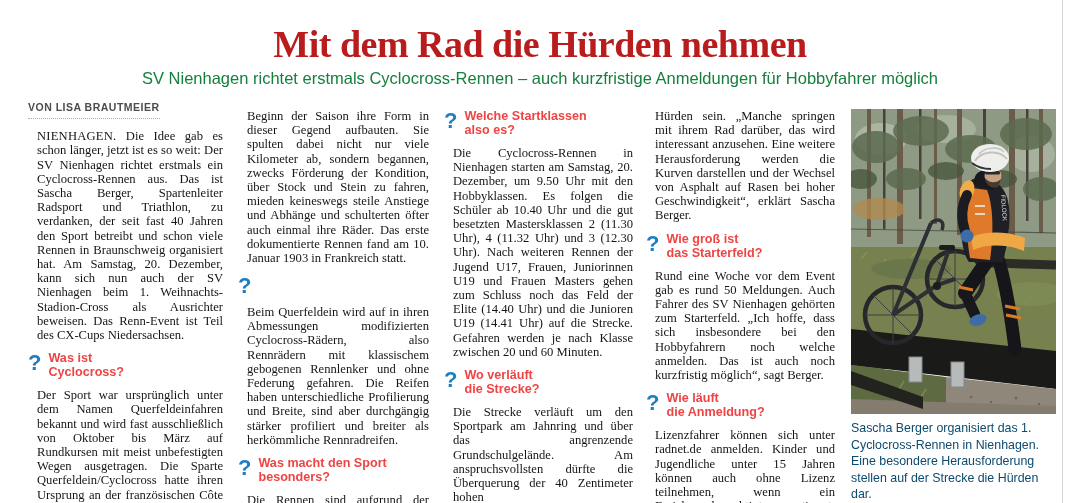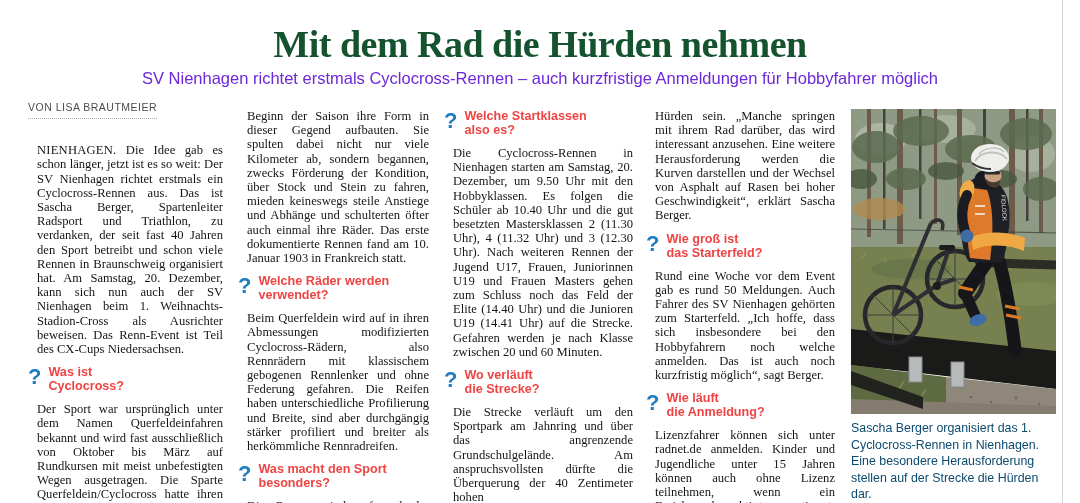--- a/index.html
+++ b/index.html
@@ -4,37 +4,37 @@
 <style>
   * { margin:0; padding:0; box-sizing:border-box; }
   html,body { background:#ffffff; }
   .page {
     position:relative; width:1080px; height:503px; background:#ffffff;
     font-family:"Liberation Sans", sans-serif; color:#1a1a1a; overflow:hidden;
   }
   .headline {
     position:absolute; left:30px; right:30px; top:22px; text-align:center;
     font-family:"Liberation Serif", serif; font-weight:700; font-size:38px;
-    letter-spacing:-0.5px; color:#14532d; white-space:nowrap;
+    letter-spacing:-0.5px; color:#b91c1c; white-space:nowrap;
   }
   .subheadline {
     position:absolute; left:30px; right:30px; top:69px; text-align:center;
-    font-size:16.5px; color:#6d28d9;
+    font-size:16.5px; color:#15803d;
   }
   .col {
     position:absolute; top:100px;
     font-family:"Liberation Serif", serif; font-size:12.6px; line-height:14.2px;
     text-align:justify; color:#151515;
   }
   .col p { margin:9px; }
   .lead { font-weight:400; letter-spacing:0.2px; }
   .byline {
     display:inline-block; font-family:"Liberation Sans", sans-serif;
     font-size:10.5px; letter-spacing:0.5px; color:#4c4c4c;
-    padding-bottom:4px; border-bottom:1px dotted #ababab; margin-bottom:15px;
+    padding-bottom:4px; border-bottom:1px dotted #ababab; margin-bottom:1px;font-weight:bold;
   }
   .q { display:flex; gap:7px; margin:9px 0 4px; align-items:flex-start; }
   .q-icon {
     font-family:"Liberation Sans", sans-serif; font-weight:800;
     font-size:22px; line-height:0.9; color:#1e7ec2; margin-top:2px;
   }
   .q-text {
     font-family:"Liberation Sans", sans-serif; font-weight:700;
     font-size:12.6px; line-height:14px; color:#ef4444; text-align:left;
   }
@@ -67,23 +67,20 @@
         <span>Was ist</span><br><span>Cyclocross?</span>
       </span>
     </div>
     <p>Der Sport war ursprünglich unter dem Namen Querfeldeinfahren bekannt und wird fast ausschließlich von Oktober bis März auf Rundkursen mit meist unbefestigten Wegen ausgetragen. Die Sparte Querfeldein/Cyclocross hatte ihren Ursprung an der französischen Côte d’Azur kurz nach der Jahrhundertwende 1899/1900, als die Straßenfahrer vor</p>
   </div>
 
   <div class="col c2">
     <p>Beginn der Saison ihre Form in dieser Gegend aufbauten. Sie spulten dabei nicht nur viele Kilometer ab, sondern begannen, zwecks Förderung der Kondition, über Stock und Stein zu fahren, mieden keineswegs steile Anstiege und Abhänge und schulterten öfter auch einmal ihre Räder. Das erste dokumentierte Rennen fand am 10. Januar 1903 in Frankreich statt.</p>
     <div class="q">
       <span class="q-icon">?</span>
-      <span class="q-text">
-        <span>Welche Räder werden</span><br><span>verwendet?</span>
-      </span>
     </div>
     <p>Beim Querfeldein wird auf in ihren Abmessungen modifizierten Cyclocross-Rädern, also Rennrädern mit klassischem gebogenen Rennlenker und ohne Federung gefahren. Die Reifen haben unterschiedliche Profilierung und Breite, sind aber durchgängig stärker profiliert und breiter als herkömmliche Rennradreifen.</p>
     <div class="q">
       <span class="q-icon">?</span>
       <span class="q-text">
         <span>Was macht den Sport</span><br><span>besonders?</span>
       </span>
     </div>
     <p>Die Rennen sind aufgrund der hohen Intensität zeitlich sehr viel kürzer als Straßenrennen. Gefahren wird auf einem Rundkurs, der für Zuschauer</p>
   </div>

